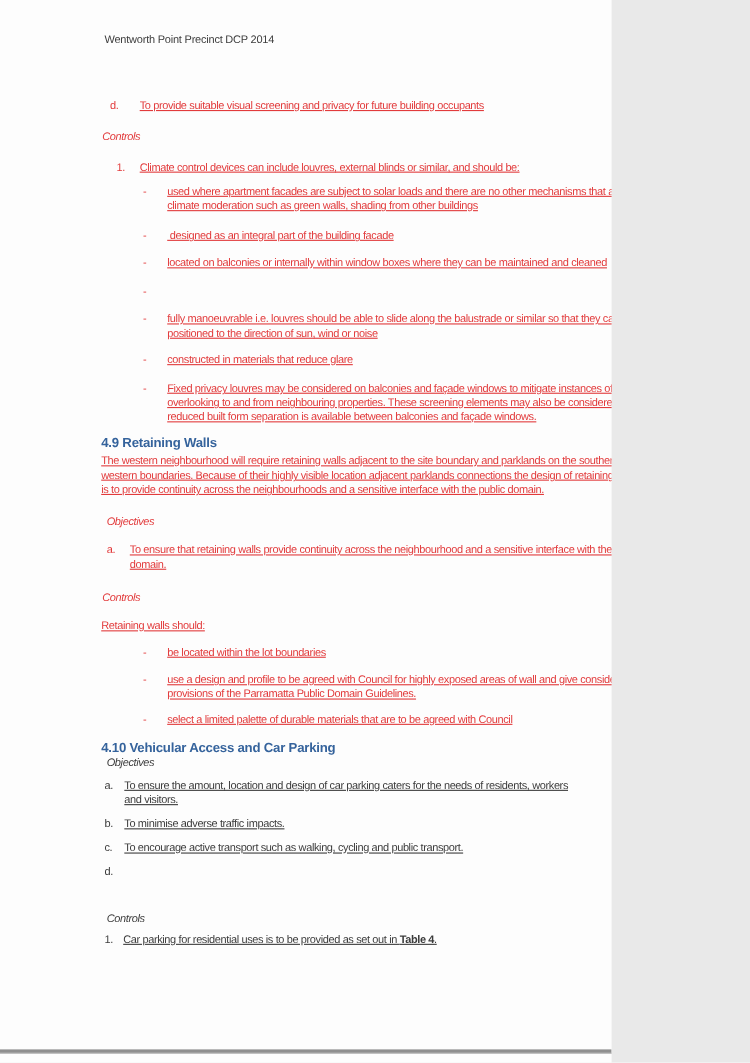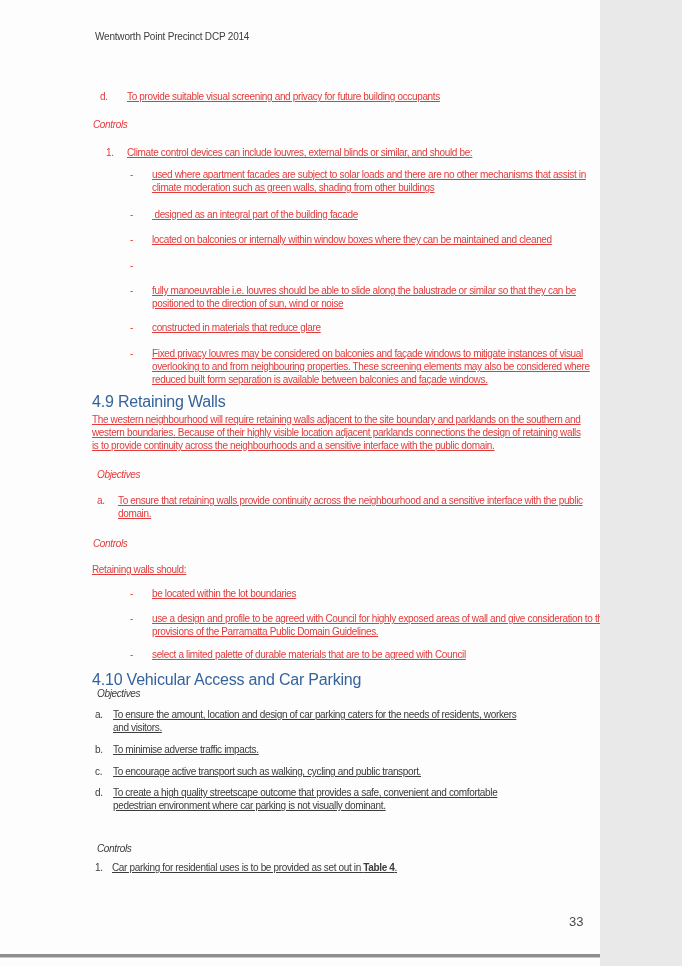--- a/index.html
+++ b/index.html
@@ -2,21 +2,21 @@
 <html><head>
 <meta charset="utf-8">
 <style>
   html, body { margin: 0; padding: 0; }
   body {
     background: #e9e9e9;
     font-family: "Liberation Sans", "DejaVu Sans", sans-serif;
   }
   .page {
     position: relative;
-    width: 600px;
+    width: 556px;
     height: 966px;
     background: #fdfdfd;
     overflow: hidden;
     color: #3c3c3c;
   }
   .doc-header {
     position: absolute;
     top: 31px;
     left: 95px;
     font-size: 10px;
@@ -54,22 +54,22 @@
     margin-left: 1px;
   }
 
   .dash-item { margin-left: 38px; }
   .dash-item .lbl { width: 22px; }
 
   .letter-red { margin-left: 5px; }
   .letter-red .lbl { width: 21px; }
 
   .section-heading {
-    font-weight: normal;
-    font-size: 16px;
+    font-weight: bold;
+    font-size: 12px;
     letter-spacing: -0.2px;
     line-height: 14px;
   }
 
   
   .subhead-black { font-style: italic; margin-left: 5px; }
   .letter-black { margin-left: 3px; }
   .letter-black .lbl { width: 18px; }
   .num-black { margin-left: 3px; }
   .num-black .lbl { width: 17px; }
@@ -189,22 +189,20 @@
     <div class="row black letter-black" style="margin-top:9px">
       <span class="lbl">b.</span>
       <span class="txt pre">To minimise adverse traffic impacts.</span>
     </div>
     <div class="row black letter-black" style="margin-top:9px">
       <span class="lbl">c.</span>
       <span class="txt pre">To encourage active transport such as walking, cycling and public transport.</span>
     </div>
     <div class="row black letter-black" style="margin-top:8px">
       <span class="lbl">d.</span>
-      <span class="txt pre">To create a high quality streetscape outcome that provides a safe, convenient and comfortable
-pedestrian environment where car parking is not visually dominant.</span>
     </div>
 
     <div class="black subhead-black" style="margin-top:30px">Controls</div>
 
     <div class="row black num-black" style="margin-top:6px">
       <span class="lbl">1.</span>
       <span class="txt pre"><span>Car parking for residential uses is to be provided as set out in </span><span class="bold">Table 4</span><span>.</span></span>
     </div>
 
   </div>

